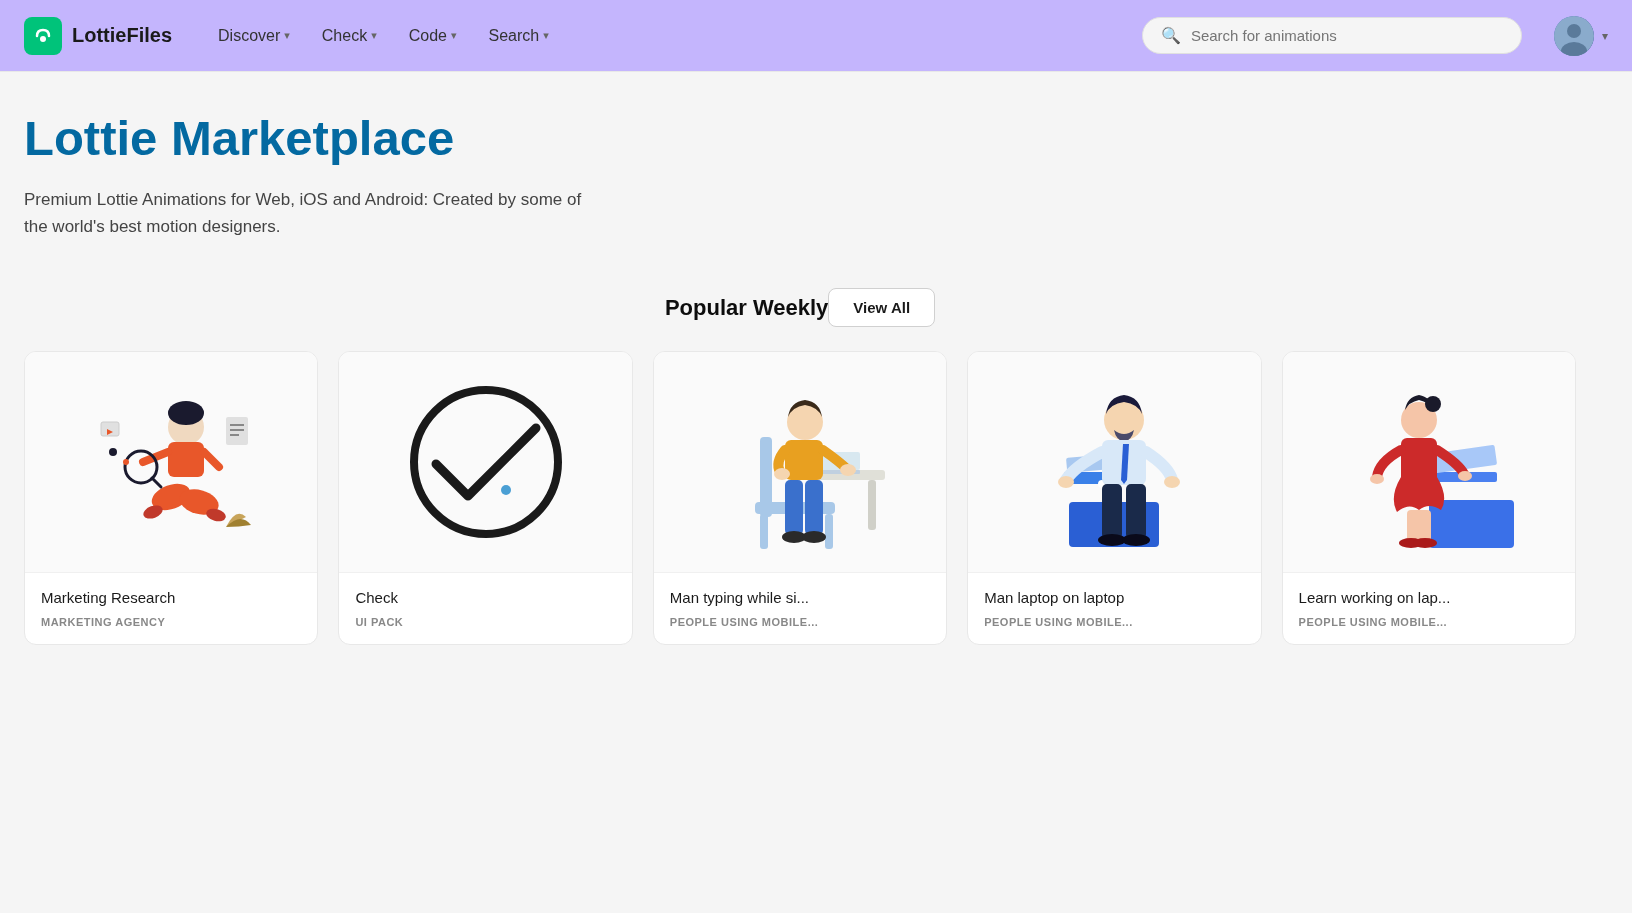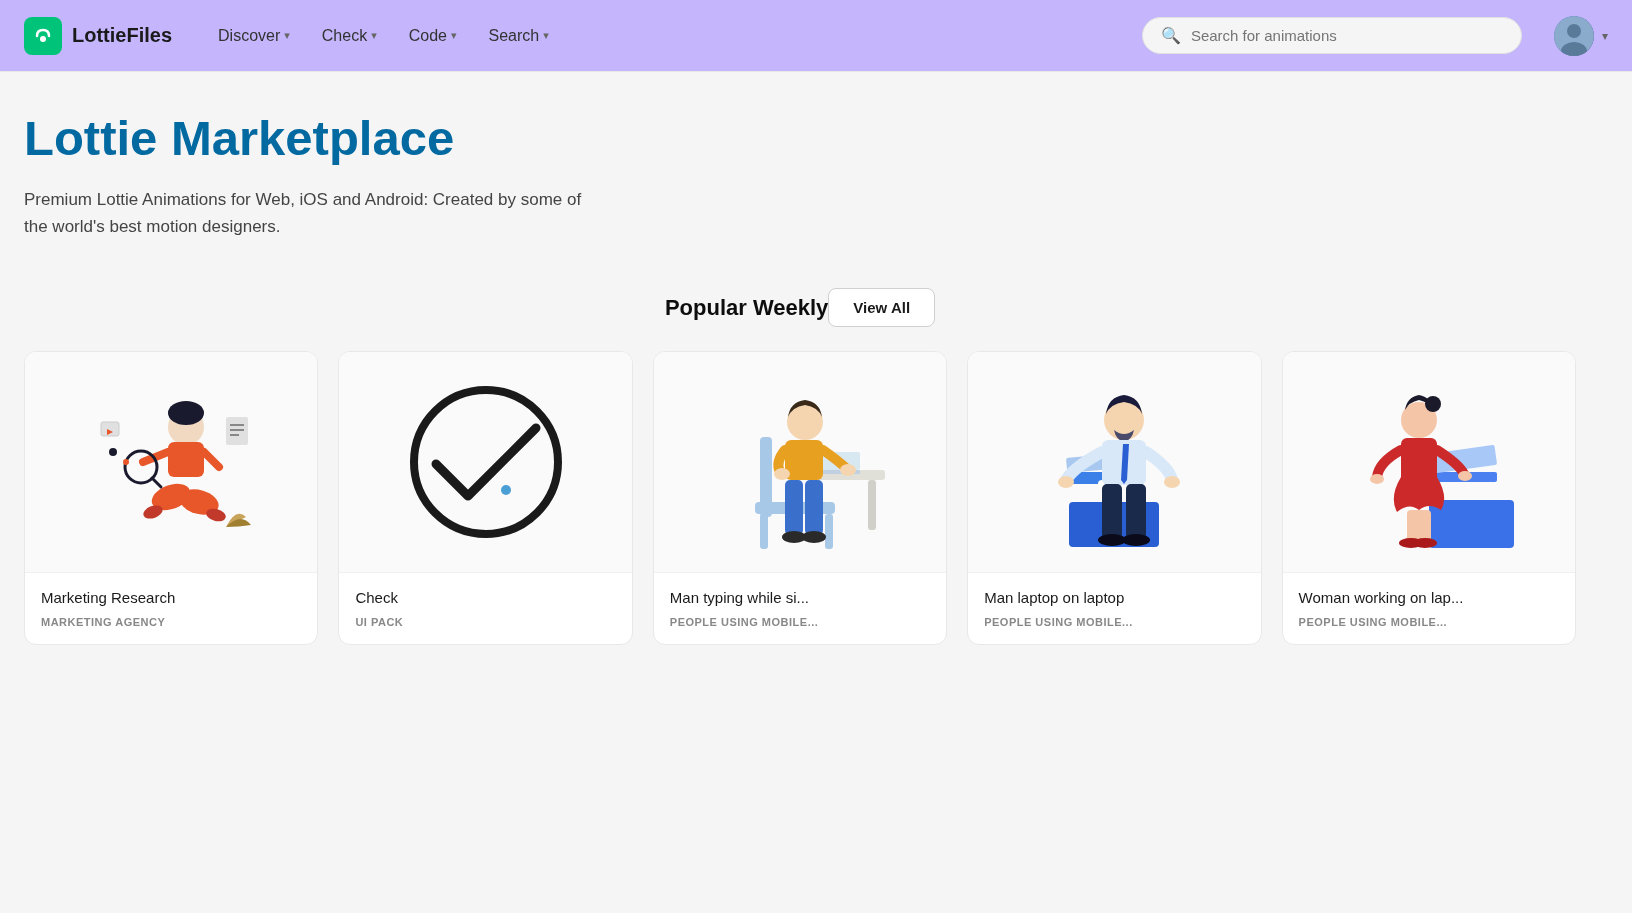--- a/index.html
+++ b/index.html
@@ -402,19 +402,19 @@
           <ellipse cx="136" cy="114" rx="7" ry="5" fill="#f5c5a8"></ellipse>
 
           <rect x="78" y="148" width="16" height="32" rx="4" fill="#f5c5a8"></rect>
           <rect x="86" y="148" width="16" height="32" rx="4" fill="#f5c5a8"></rect>
 
           <ellipse cx="82" cy="181" rx="12" ry="5" fill="#aa1a1a"></ellipse>
           <ellipse cx="96" cy="181" rx="12" ry="5" fill="#aa1a1a"></ellipse>
         </svg>
       </div>
       <div class="card-info">
-        <div class="card-name">Woman working on lap...</div>
+        <div class="card-name">Learn working on lap...</div>
         <div class="card-category">PEOPLE USING MOBILE...</div>
       </div>
     </div>
 
   </div>
 </main>
 
 </body></html>

